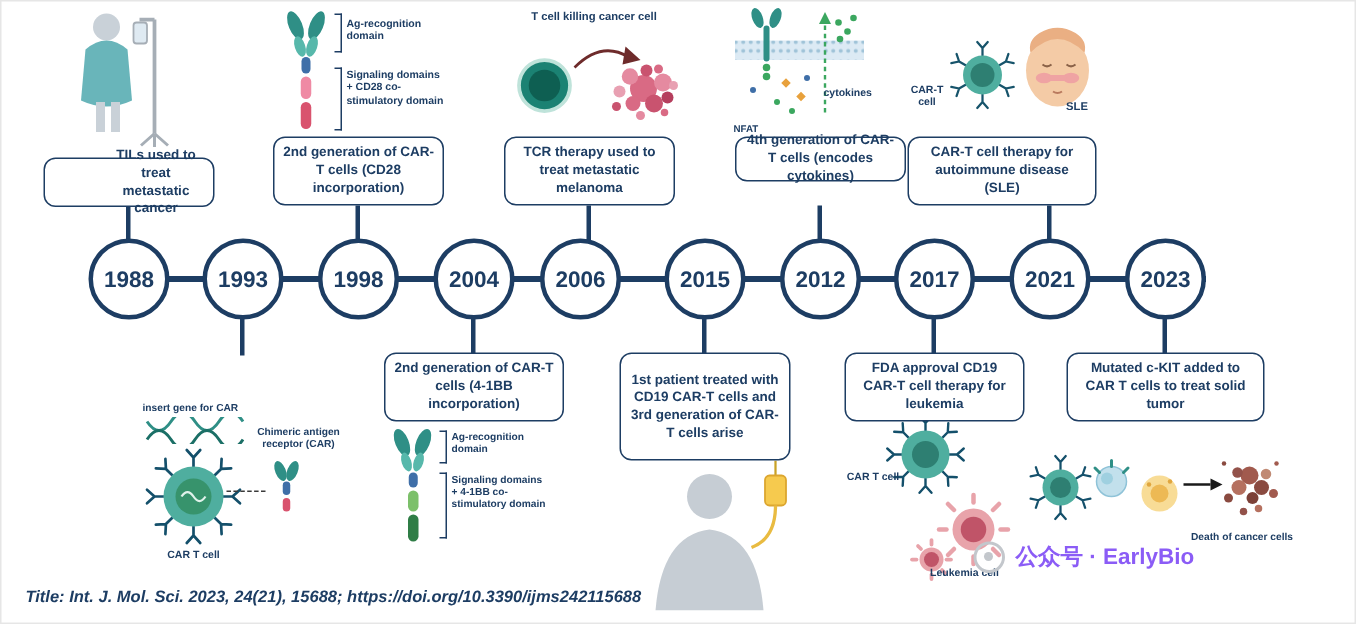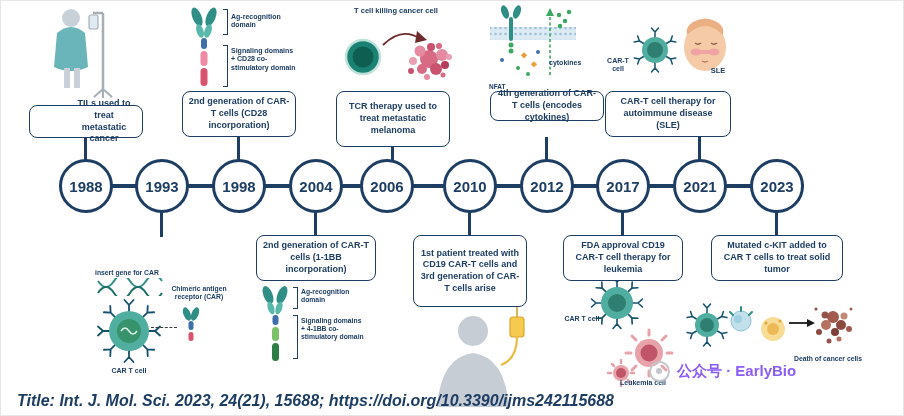--- a/index.html
+++ b/index.html
@@ -32,21 +32,21 @@
     position:absolute; color:var(--navy); font-weight:bold; font-size:7px; line-height:1.18;
     text-align:center; z-index:5;
   }
   .ann.left{ text-align:left; }
 
   .bracket{ position:absolute; width:5px; border:1.3px solid var(--navy); border-left:none; z-index:3; }
 
   .dashed-link{ position:absolute; border-top:1.6px dashed #3a3a3a; z-index:3; }
 
   .footer-citation{
-    position:absolute; left:16px; top:391px; font-size:16px; font-weight:bold; font-style:italic;
+    position:absolute; left:16px; top:391px; font-size:11px; font-weight:bold; font-style:italic;
     color:var(--navy); z-index:6;
   }
   .watermark{
     position:absolute; left:648px; top:360px; display:flex; align-items:center; gap:7px;
     color:#8b5cf6; font-size:15px; font-weight:bold; z-index:8;
   }
   .wm-icon{ width:21px; height:21px; border:2.5px solid #c3c7cc; border-radius:50%; position:relative; }
   .wm-icon::after{ content:""; position:absolute; left:5px; top:5px; width:6px; height:6px; background:#c3c7cc; border-radius:50%; }
 </style>
 </head>
@@ -77,53 +77,53 @@
   <div class="year-circle" style="left:211px;">
       <span>1998</span>
     </div>
   <div class="year-circle" style="left:288px;">
       <span>2004</span>
     </div>
   <div class="year-circle" style="left:359px;justify-content:center;">
       <span>2006</span>
     </div>
   <div class="year-circle" style="left:442px;">
-      <span>2010</span>
+      <span>2015</span>
     </div>
   <div class="year-circle" style="left:519px;">
       <span>2012</span>
     </div>
   <div class="year-circle" style="left:595px;">
       <span>2017</span>
     </div>
   <div class="year-circle" style="left:672px;">
       <span>2021</span>
     </div>
   <div class="year-circle" style="left:749px;">
       <span>2023</span>
     </div>
 
   <div class="event-box" style="left:28px;top:104px;width:114px;height:33px;padding-left:41px;">
       <span>TILs used to treat metastatic cancer</span>
     </div>
   <div class="event-box" style="left:181px;top:90px;width:114px;height:46px;">
       <span>2nd generation of CAR-T cells (CD28 incorporation)</span>
     </div>
-  <div class="event-box" style="left:335px;top:90px;width:114px;height:56px;">
+  <div class="event-box" style="left:335px;top:90px;width:114px;height:46px;">
       <span>TCR therapy used to treat metastatic melanoma</span>
     </div>
   <div class="event-box" style="left:489px;top:90px;width:114px;height:30px;">
       <span>4th generation of CAR-T cells (encodes cytokines)</span>
     </div>
   <div class="event-box" style="left:604px;top:90px;width:126px;height:46px;">
       <span>CAR-T cell therapy for autoimmune disease (SLE)</span>
     </div>
 
   <div class="event-box" style="left:255px;top:234px;width:120px;height:46px;">
-      <span>2nd generation of CAR-T cells (1-1BB incorporation)</span>
+      <span>2nd generation of CAR-T cells (4-1BB incorporation)</span>
     </div>
   <div class="event-box" style="left:412px;top:234px;width:114px;height:72px;">
       <span>1st patient treated with CD19 CAR-T cells and 3rd generation of CAR-T cells arise</span>
     </div>
   <div class="event-box" style="left:562px;top:234px;width:120px;height:46px;">
       <span>FDA approval CD19 CAR-T cell therapy for leukemia</span>
     </div>
   <div class="event-box" style="left:710px;top:234px;width:132px;height:46px;">
       <span>Mutated c-KIT added to CAR T cells to treat solid tumor</span>
     </div>

